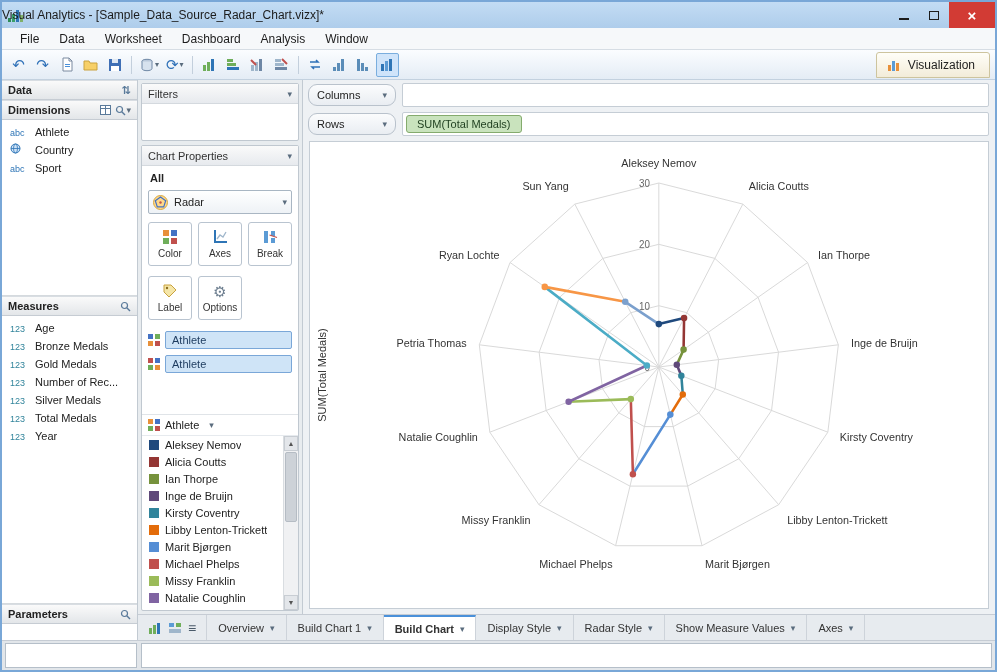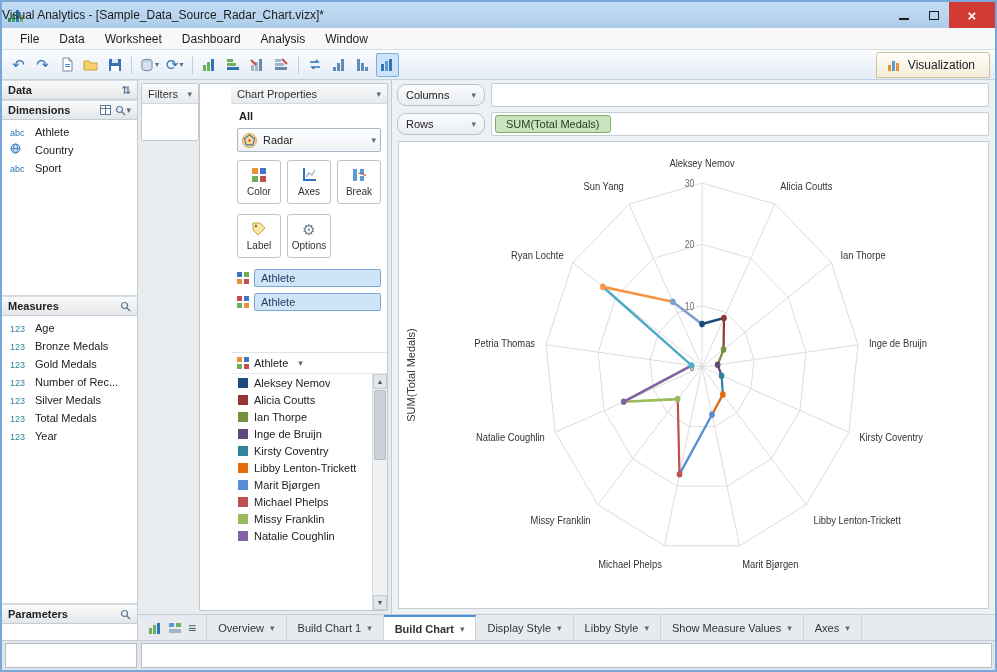--- a/index.html
+++ b/index.html
@@ -45,27 +45,27 @@
   .src-row { margin:3px; background:#fff; border:2px solid #4a90d9; border-radius:2px; height:22px; display:flex; align-items:center; gap:5px; padding:0 4px; }
   .tree { background:#fff; border-bottom:1px solid #d5dade; overflow:hidden; }
   .tree.dims { height:176px; }
   .tree.meas { flex:1; }
   .tree-row { height:18px; display:flex; align-items:flex-end; gap:5px; padding:0 4px 0 8px; white-space:nowrap; }
   .pfx { color:#2e75b6; font-size:9px; width:20px; flex:0 0 20px; letter-spacing:0; }
   .pfx.num { color:#31849b; }
   .param-box { height:16px; background:#fff; margin:0; }
 
   
-  .mid-panel { flex:0 0 162px; border-right:1px solid #c2cad2; background:#e8ecef; padding:3px; display:flex; flex-direction:row; min-height:0; }
+  .mid-panel { flex:0 0 162px; border-right:1px solid #c2cad2; background:#e8ecef; padding:3px; display:flex; flex-direction:column; min-height:0; }
   .card { background:#fff; border:1px solid #c0c8d0; border-radius:2px; }
   .card-hdr { height:20px; background:linear-gradient(#fafafa,#e7eaee); border-bottom:1px solid #d4d9de; display:flex; align-items:center; padding:0 6px; color:#333; }
   .card-hdr .spacer { flex:1; }
   .dd { font-size:9px; color:#5a6c7e; }
   .filters-card { height:58px; flex:0 0 58px; margin-bottom:4px; }
-  .props-card { flex:1; display:flex; flex-direction:column; min-height:0;padding-left:31px; }
+  .props-card { flex:1; display:flex; flex-direction:column; min-height:0; }
   .all-label { font-weight:bold; padding:6px 8px 4px; }
   .combo { margin:2px 6px 6px; height:24px; border:1px solid #a9b6c3; border-radius:2px; display:flex; align-items:center; gap:6px; padding:0 4px; background:linear-gradient(#fff,#eef2f6); }
   .combo .spacer { flex:1; }
   .btn-grid { display:flex; gap:6px; padding:2px 6px 8px; }
   .sq-btn { width:44px; height:44px; border:1px solid #b9c4d0; border-radius:3px; background:#fff; display:flex; flex-direction:column; align-items:center; justify-content:center; gap:3px; font-size:10px; color:#333; }
   .field-row { display:flex; align-items:center; gap:5px; padding:3px 6px; }
   .pill-blue { flex:1; height:18px; background:#cfe4f7; border:1px solid #7aa7d8; border-radius:2px; display:flex; align-items:center; padding:0 6px; color:#1c3a5e; }
   .legend-hdr { margin-top:38px; height:22px; flex:0 0 22px; display:flex; align-items:center; gap:5px; padding:0 6px; border-top:1px solid #e0e4e8; border-bottom:1px solid #e6eaee; }
   .legend-wrap { flex:1; display:flex; min-height:0; }
   .legend-list { flex:1; overflow:hidden; }
@@ -591,21 +591,21 @@
           </span>
         <span class="tab active">
             <span>Build Chart</span>
             <span class="dd">▾</span>
           </span>
         <span class="tab">
             <span>Display Style</span>
             <span class="dd">▾</span>
           </span>
         <span class="tab">
-            <span>Libby Style</span>
+            <span>Radar Style</span>
             <span class="dd">▾</span>
           </span>
         <span class="tab">
             <span>Show Measure Values</span>
             <span class="dd">▾</span>
           </span>
         <span class="tab">
             <span>Axes</span>
             <span class="dd">▾</span>
           </span>

